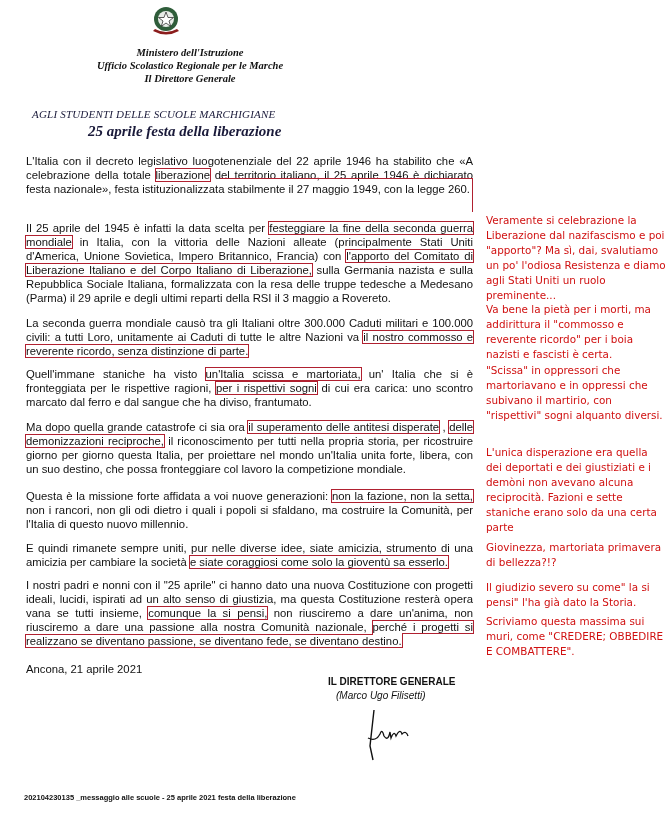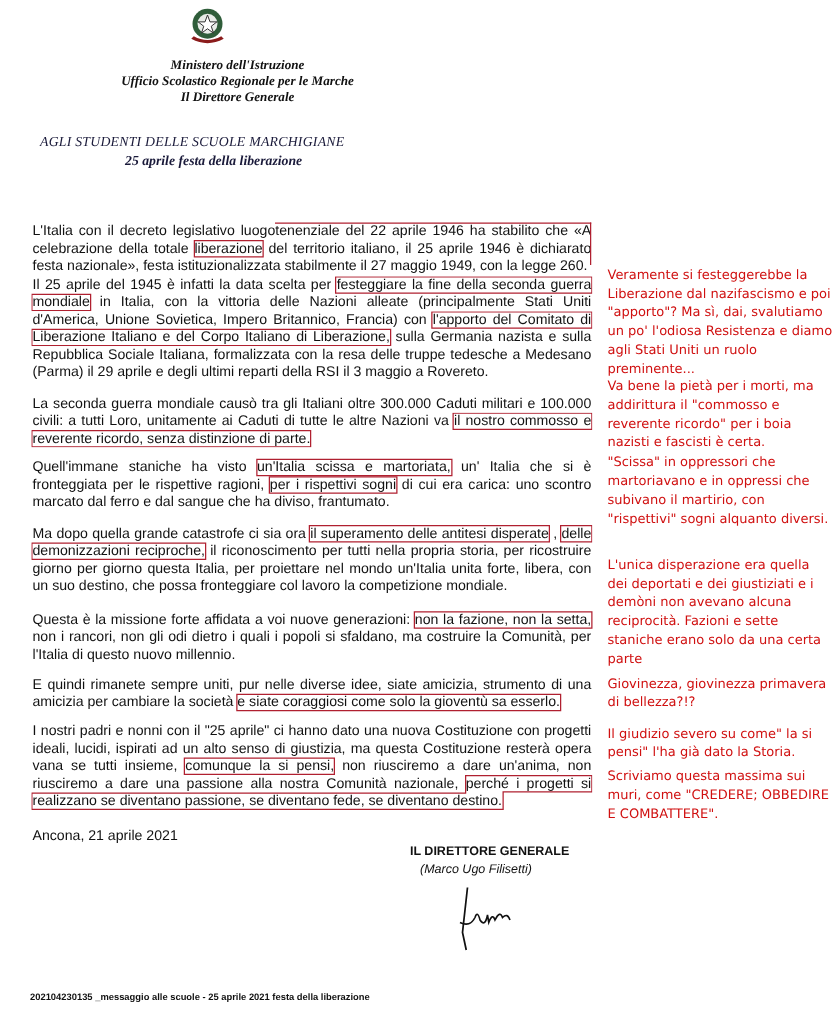--- a/index.html
+++ b/index.html
@@ -3,23 +3,23 @@
 <meta charset="utf-8">
 <style>
   html, body { margin: 0; padding: 0; background: #ffffff; }
   body { width: 666px; height: 819px; position: relative; overflow: hidden; font-family: "Liberation Sans", sans-serif; color: #111; }
   .emblem { position: absolute; left: 146px; top: 4px; width: 40px; height: 34px; }
   .hdr { position: absolute; left: 80px; width: 220px; text-align: center; font-family: "Liberation Serif", serif; font-style: italic; font-weight: bold; font-size: 10.5px; line-height: 13px; color: #111; }
   .hdr1 { top: 46px; }
   .hdr2 { top: 59px; }
   .hdr3 { top: 72px; }
   .title1 { position: absolute; left: 32px; top: 108px; font-family: "Liberation Serif", serif; font-style: italic; font-weight: normal; font-size: 11px; color: #1a1a3a; letter-spacing: 0.2px; }
-  .title2 { position: absolute; left: 88px; top: 123px; font-family: "Liberation Serif", serif; font-style: italic; font-weight: bold; font-size: 11px; color: #1a1a3a; margin-left: 12px; }
+  .title2 { position: absolute; left: 88px; top: 123px; font-family: "Liberation Serif", serif; font-style: italic; font-weight: bold; font-size: 15px; color: #1a1a3a; }
   .body { position: absolute; left: 26px; width: 447px; font-size: 11.3px; line-height: 14px; text-align: justify; color: #111; }
-  .p1 { top: 154px; margin-top: 24px; }
+  .p1 { top: 154px; }
   .p2 { top: 221px; }
   .p3 { top: 316px; }
   .p4 { top: 367px; }
   .p5 { top: 420px; }
   .p6 { top: 489px; }
   .p7 { top: 541px; }
   .p8 { top: 578px; }
   .date { position: absolute; left: 26px; top: 663px; font-size: 11.3px; color: #111; }
   .hl { outline: 1px solid #b02030; outline-offset: 0px; }
   .sign-role { position: absolute; left: 328px; top: 676px; font-size: 10px; font-weight: bold; color: #111; }
@@ -91,19 +91,19 @@
 <svg class="signature" viewBox="0 0 50 55">
   <path d="M10 2 L8 20 L6 38 L9 52" stroke="#111" stroke-width="1.4" fill="none"></path>
   <path d="M4 30 Q12 34 16 26 Q18 20 20 28 Q24 34 26 24 L27 30 Q30 22 32 28 Q36 20 38 26 Q42 22 44 28" stroke="#111" stroke-width="1.3" fill="none"></path>
 </svg>
 
 <div class="footer">202104230135 _messaggio alle scuole - 25 aprile 2021  festa della liberazione</div>
 
 <div class="connector" style="left:220px; top:178px; width:253px; height:1px;"></div>
 <div class="connector" style="left:472px; top:178px; width:1px; height:34px;"></div>
 
-<div class="note n1">Veramente si festeggerebbe la Liberazione dal nazifascismo e poi "apporto"? Ma sì, dai, svalutiamo un po' l'odiosa Resistenza  e diamo agli Stati Uniti un ruolo preminente...</div>
+<div class="note n1">Veramente si celebrazione la Liberazione dal nazifascismo e poi "apporto"? Ma sì, dai, svalutiamo un po' l'odiosa Resistenza  e diamo agli Stati Uniti un ruolo preminente...</div>
 <div class="note n2">Va bene la pietà per i morti, ma addirittura il "commosso e reverente ricordo" per i boia nazisti e fascisti è certa.</div>
 <div class="note n3">"Scissa" in oppressori che martoriavano e in oppressi che subivano il martirio, con "rispettivi" sogni alquanto diversi.</div>
 <div class="note n4">L'unica disperazione era quella dei deportati e dei giustiziati e i demòni non avevano alcuna reciprocità. Fazioni e sette staniche erano solo da una certa parte</div>
-<div class="note n5">Giovinezza, giovinezza primavera di bellezza?!?</div>
+<div class="note n5">Giovinezza, martoriata primavera di bellezza?!?</div>
 <div class="note n6">Il giudizio severo su come" la si pensi" l'ha già dato la Storia.</div>
 <div class="note n7">Scriviamo questa massima sui muri, come "CREDERE; OBBEDIRE E COMBATTERE".</div>
 
 </body></html>

